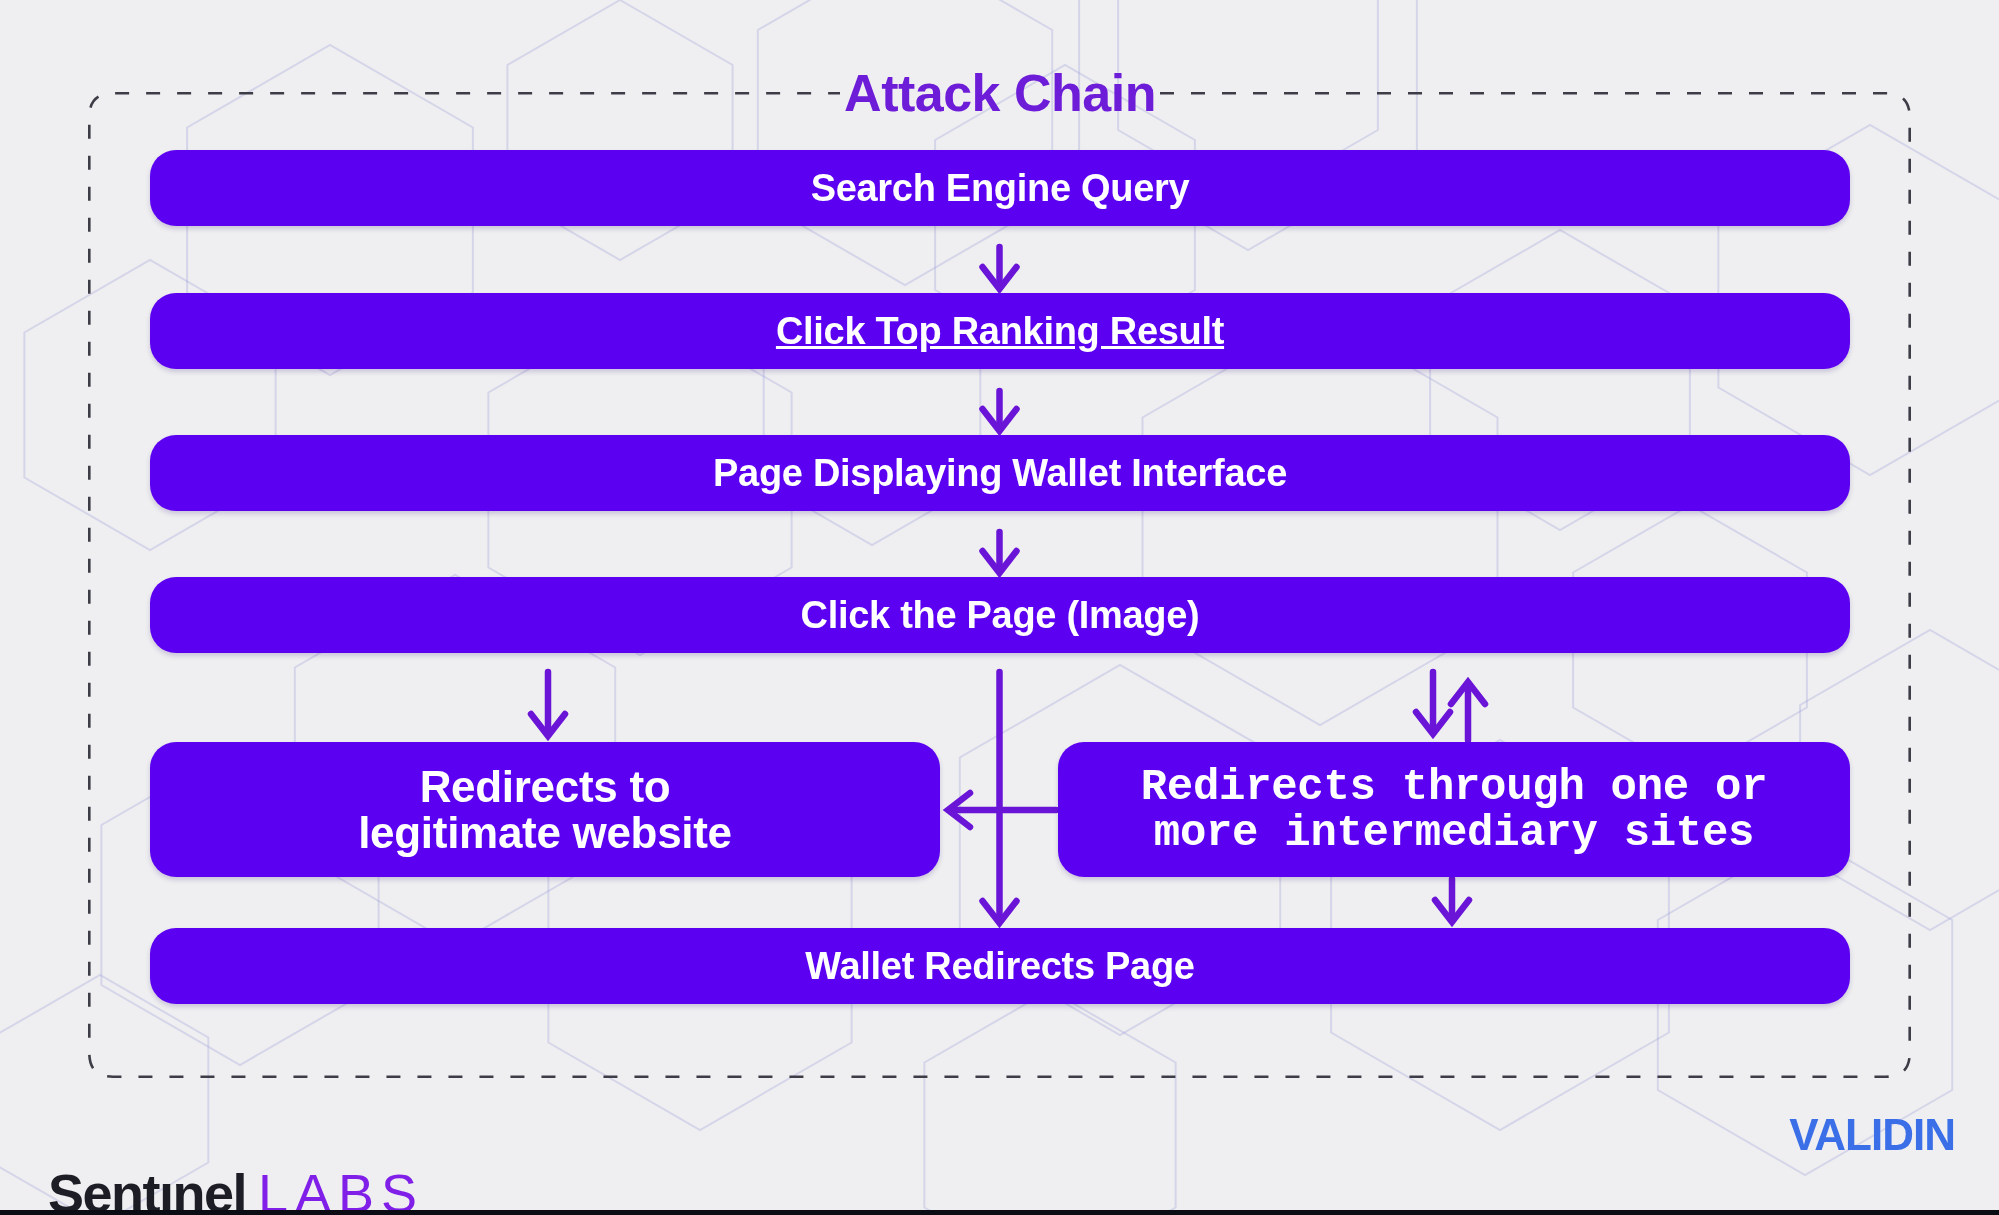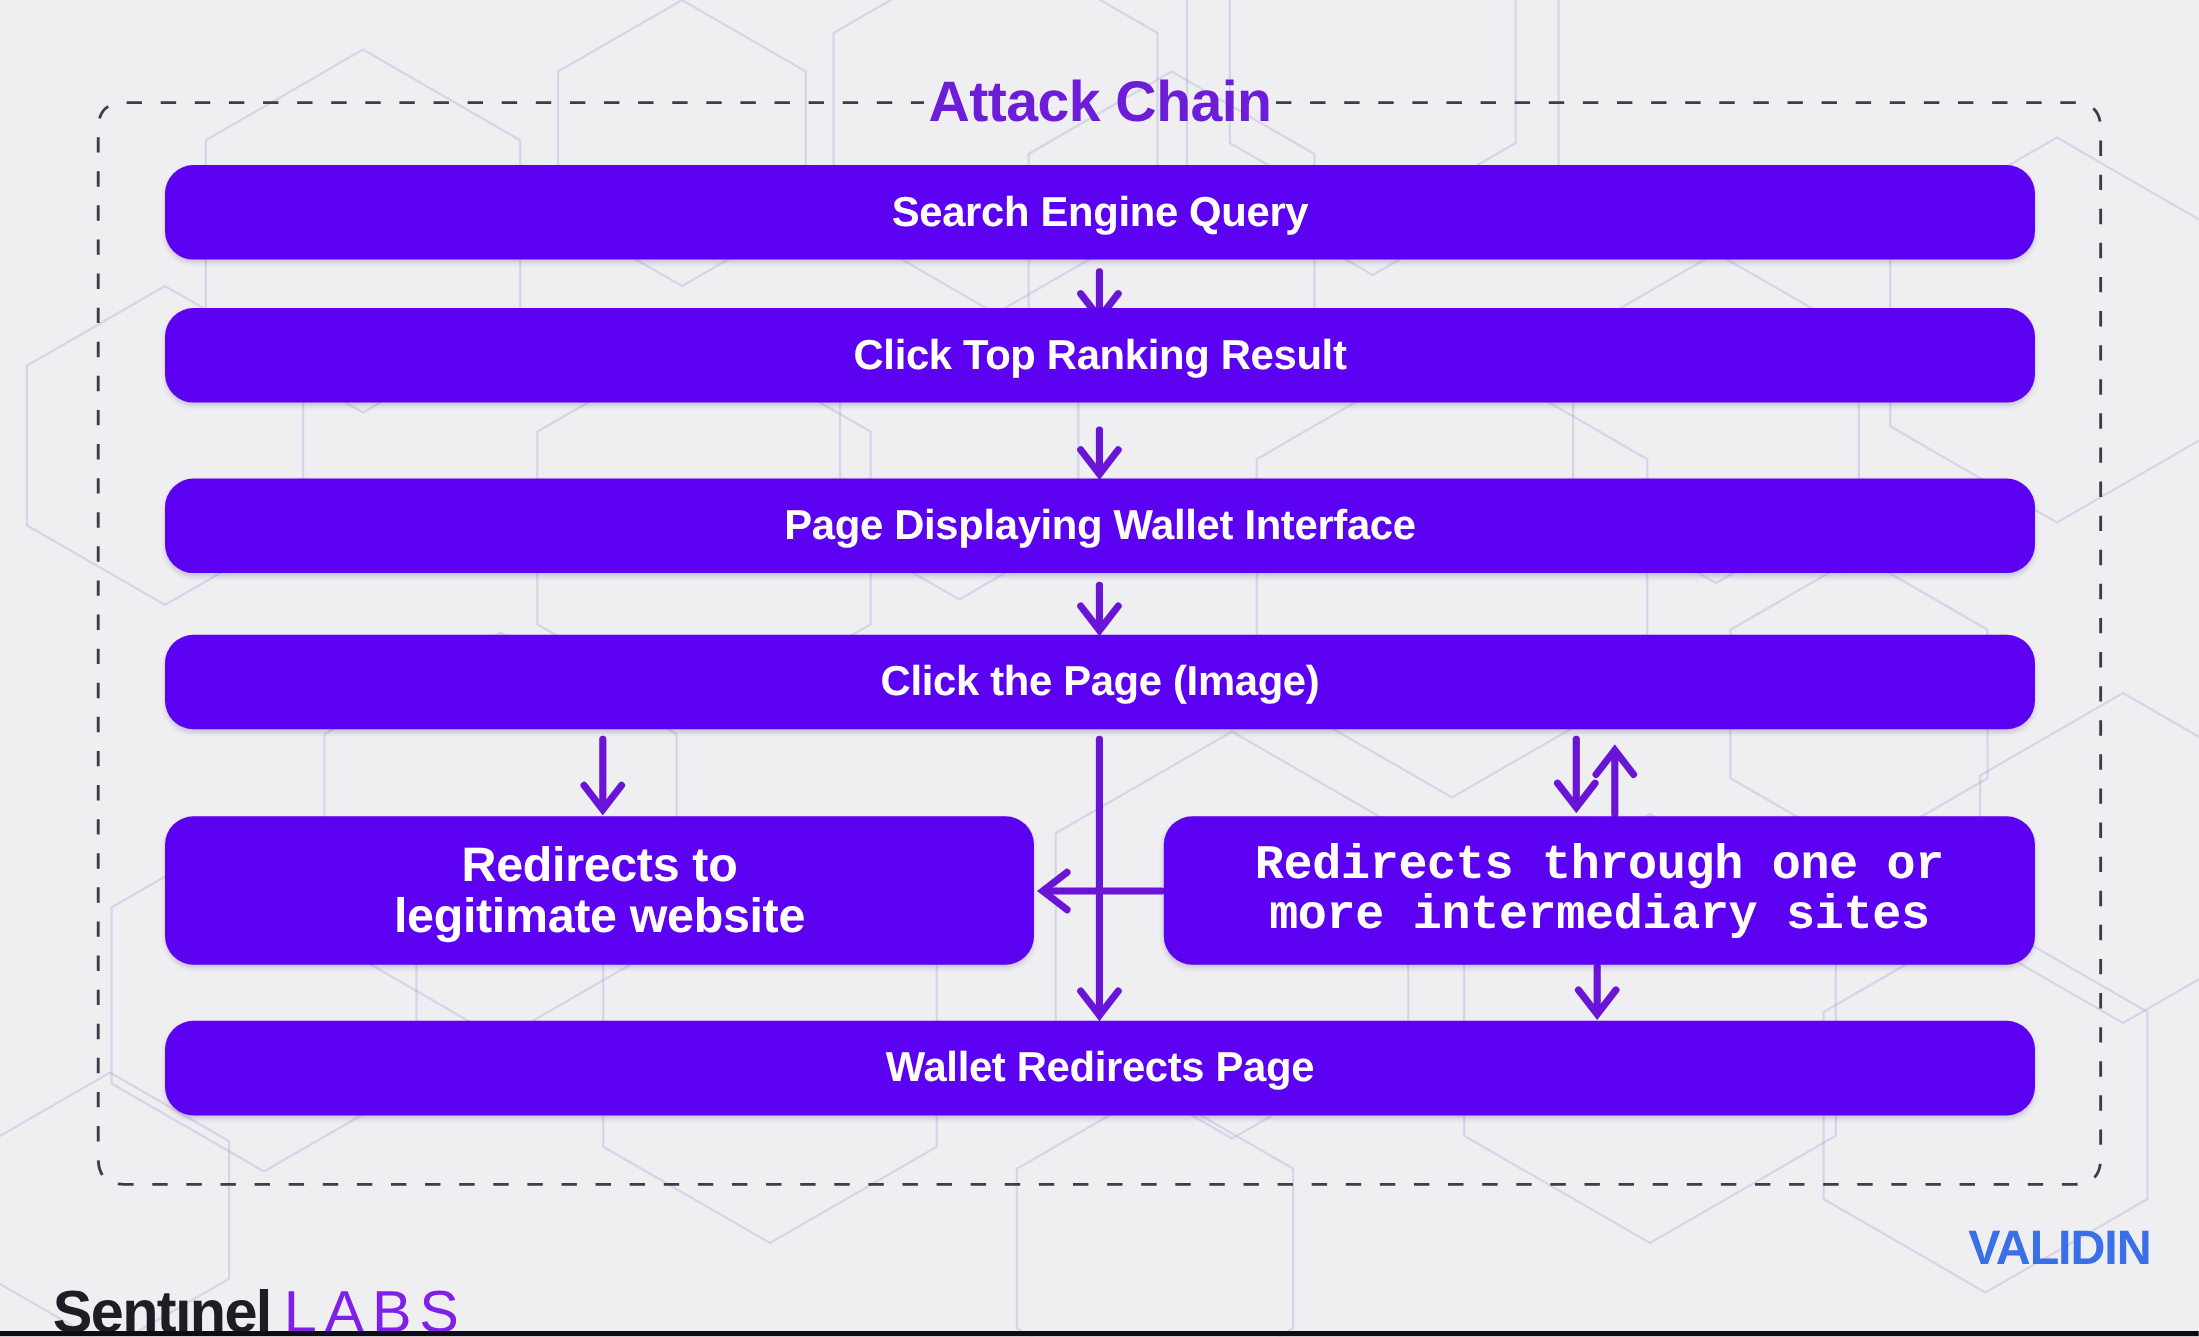--- a/index.html
+++ b/index.html
@@ -23,23 +23,23 @@
     position:absolute; left:1000px; top:93px; transform:translate(-50%,-50%);
     color:var(--title,#6d1cd8); font-size:52px; font-weight:bold; letter-spacing:-0.5px;
     white-space:nowrap;
   }
   .flow-box {
     position:absolute; background:var(--box,#5c00f2); border-radius:26px;
     color:#ffffff; font-weight:bold; font-size:38px; letter-spacing:-0.3px;
     display:flex; align-items:center; justify-content:center; text-align:center;
     box-shadow:0 3px 5px rgba(40,0,110,0.18);
   }
-  .flow-box.full  { left:150px; width:1700px; height:86px; }
+  .flow-box.full  { left:150px; width:1700px; height:76px; }
   .flow-box.n0 { top:150px; }
-  .flow-box.n1 { top:280px; }
+  .flow-box.n1 { top:293px;text-decoration:underline; }
   .flow-box.n2 { top:435px; }
   .flow-box.n3 { top:577px; }
   .flow-box.n6 { top:928px; }
   .flow-box.branch { top:742px; height:135px; font-size:44px; line-height:46px; white-space:pre-line; }
   .flow-box.n4 { left:150px;  width:790px; }
   .flow-box.n5 { left:1058px; width:792px;font-family:Liberation Mono, monospace; }
   .footer-logo-left {
     position:absolute; left:48px; top:1160px; height:66px;
     display:flex; align-items:center; white-space:nowrap;
   }

